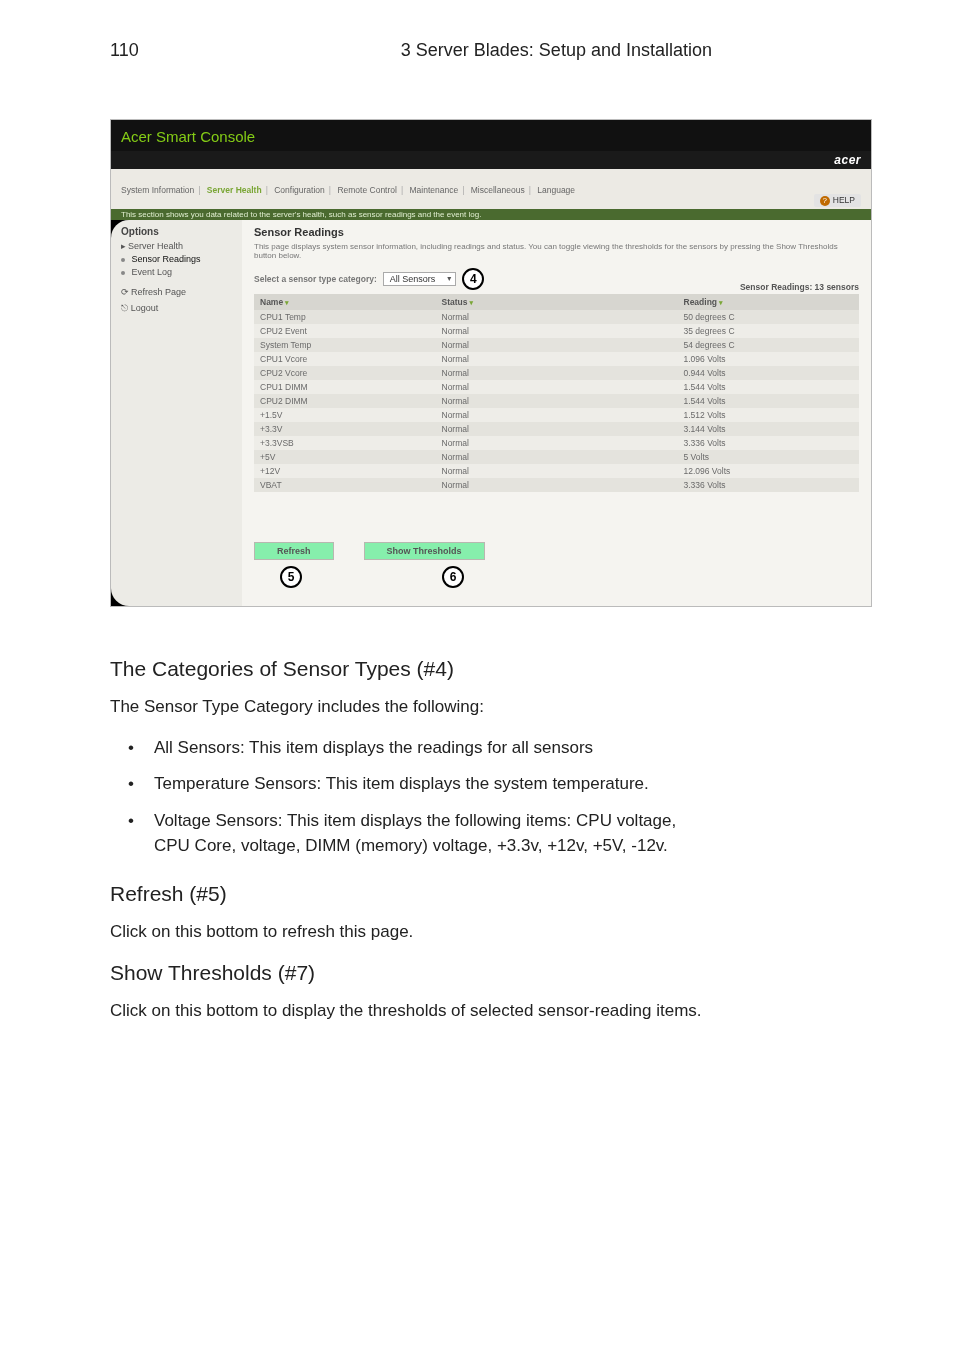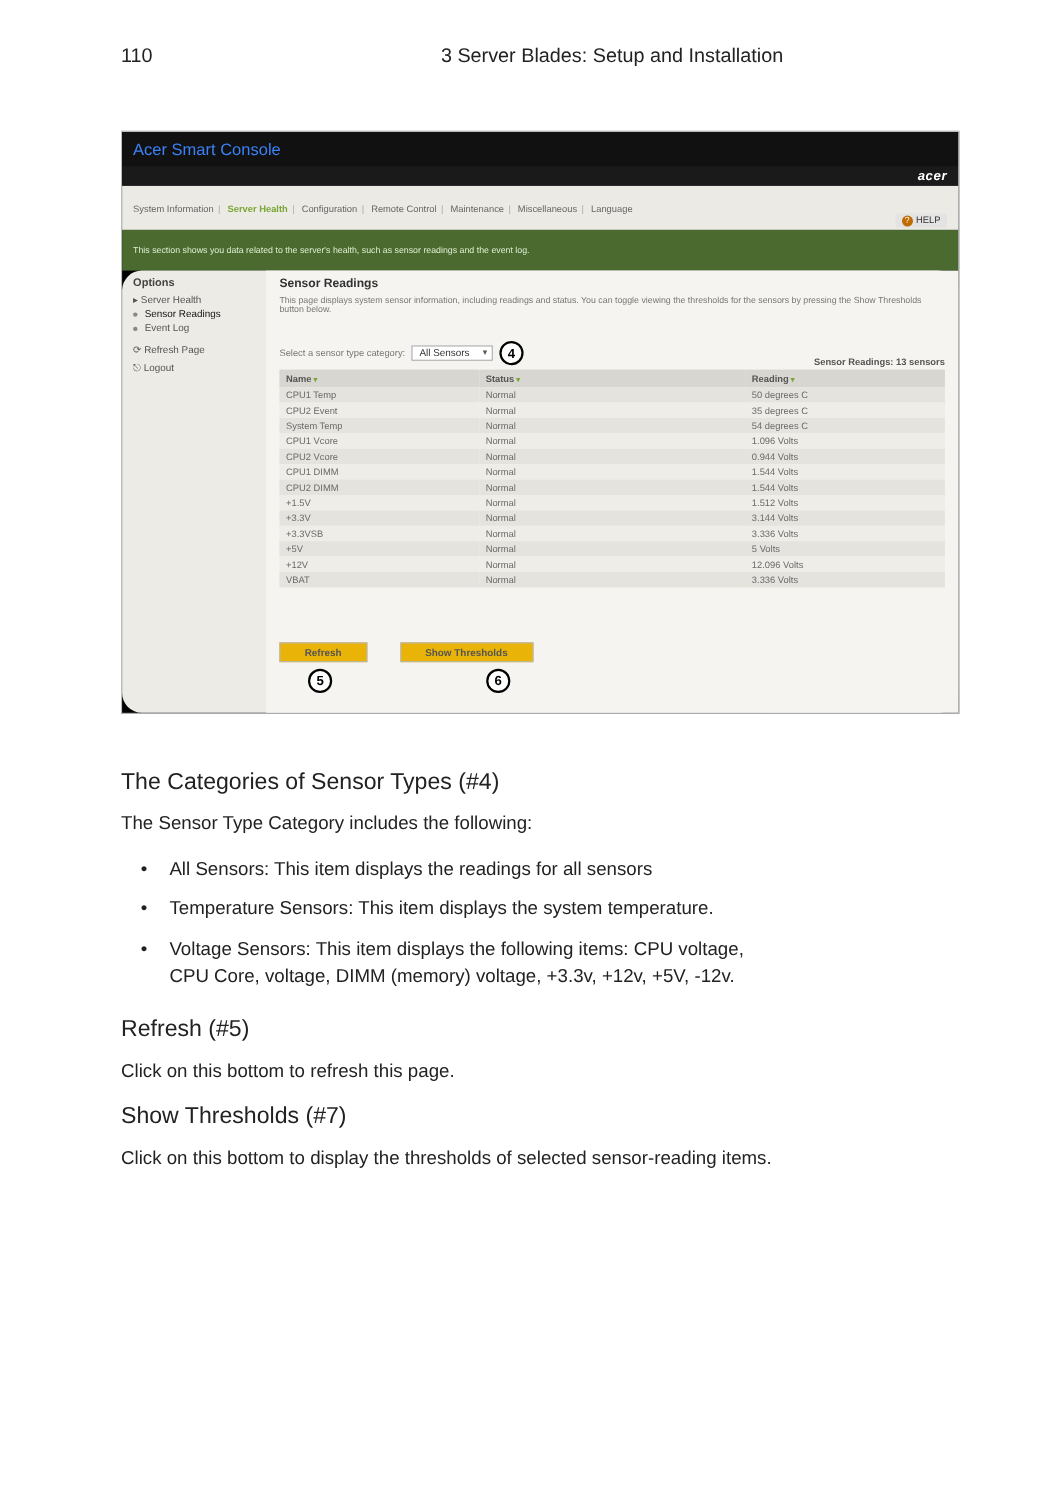--- a/index.html
+++ b/index.html
@@ -25,21 +25,21 @@
   
   .scr {
     width: 760px;
     border: 1px solid #bbb;
     background: #000;
     font-size: 9px;
     color: #bbb;
     margin-bottom: 50px;
   }
   .scr-title {
-    color: #3b82f6;
+    color: #84cc16;
     font-size: 15px;
     padding: 8px 10px 6px 10px;
     background: #111;
     font-weight: normal;
   }
   .scr-brandrow {
     background: #1a1a1a;
     padding: 2px 10px 2px 0;
     text-align: right;
     color: #fff;
@@ -59,21 +59,21 @@
   }
   .scr-tabs span { margin-right: 4px; }
   .scr-tabs .sep { color: #aaa; }
   .scr-tab-active { color: #7aa636; font-weight: bold; }
   .scr-help { color: #333; background: #e3e3e3; padding: 1px 6px; border-radius: 2px; margin-top: 21px; }
   .scr-help .q { background:#c06a00;color:#fff;border-radius:50%;display:inline-block;width:10px;height:10px;line-height:10px;text-align:center;font-size:8px;margin-right:3px;}
   .scr-infobar {
     background: #4a6a2f;
     color: #e0eed0;
     font-size: 8px;
-    padding: 14px 10px;
+    padding: 1px 10px;
   }
   .scr-body {
     display: flex;
     background: #ecebe6;
     border-radius: 18px;
   }
   .scr-side {
     width: 115px;
     flex: 0 0 115px;
     padding: 6px 6px 6px 10px;
@@ -83,23 +83,23 @@
   .scr-side .h { font-weight: bold; color: #444; font-size: 10px; margin-bottom: 4px; }
   .scr-side .item { margin: 3px 0; }
   .scr-side .item.active { color: #111; }
   .scr-side .bullet { display:inline-block;width:4px;height:4px;background:#888;border-radius:50%;margin-right:4px;vertical-align:middle;}
   .scr-main {
     flex: 1;
     background: #f5f4f0;
     padding: 6px 12px 18px 12px;
   }
   .scr-main .mh { font-weight: bold; font-size: 11px; color: #333; margin-bottom: 4px; }
-  .scr-main .desc { color: #777; font-size: 8px; margin-bottom: 24px; }
+  .scr-main .desc { color: #777; font-size: 8px; margin-bottom: 8px; }
   .scr-selrow { display:flex; align-items:center; gap:6px; margin-bottom:6px;}
-  .scr-sel-label { color: #777; font-size: 8.5px; }
+  .scr-sel-label { color: #777; font-size: 8.5px; font-weight: bold; }
   .scr-sel { background:#fff;border:1px solid #aaa;font-size:9px;padding:1px 20px 1px 6px;color:#333;position:relative;border-radius:0;}
   .scr-sel::after{content:"▾";position:absolute;right:4px;top:1px;font-size:8px;color:#555;}
   .callout {
     display:inline-flex;align-items:center;justify-content:center;
     width:18px;height:18px;border:2px solid #000;border-radius:50%;
     font-weight:bold;font-size:12px;color:#000;background:#fff;
   }
   .scr-count { text-align:right;font-size:8.5px;color:#555;margin-top:-14px;margin-bottom:2px;font-weight:bold;}
 
   table.sensor {
@@ -118,21 +118,21 @@
   }
   table.sensor td {
     padding: 2px 6px;
   }
   table.sensor tr:nth-child(even) td { background: #eeede8; }
   table.sensor tr:nth-child(odd)  td { background: #e4e3dd; }
   table.sensor th.sort::after { content:" ▾"; font-size:7px; color:#7aa636;}
 
   .scr-btnrow { margin-top: 50px; display:flex; gap:30px; align-items:center;}
   .scr-btn {
-    background: #eab308;
+    background: #86efac;
     border: 1px solid #b8b7b0;
     color: #555;
     font-size: 9px;
     padding: 3px 22px;
     font-weight: bold;
   }
   .scr-calloutrow { display:flex; gap:30px; padding-left:26px; margin-top:6px;}
 
   
   .h2 { font-size: 21px; margin: 12px 0 14px 0; }

